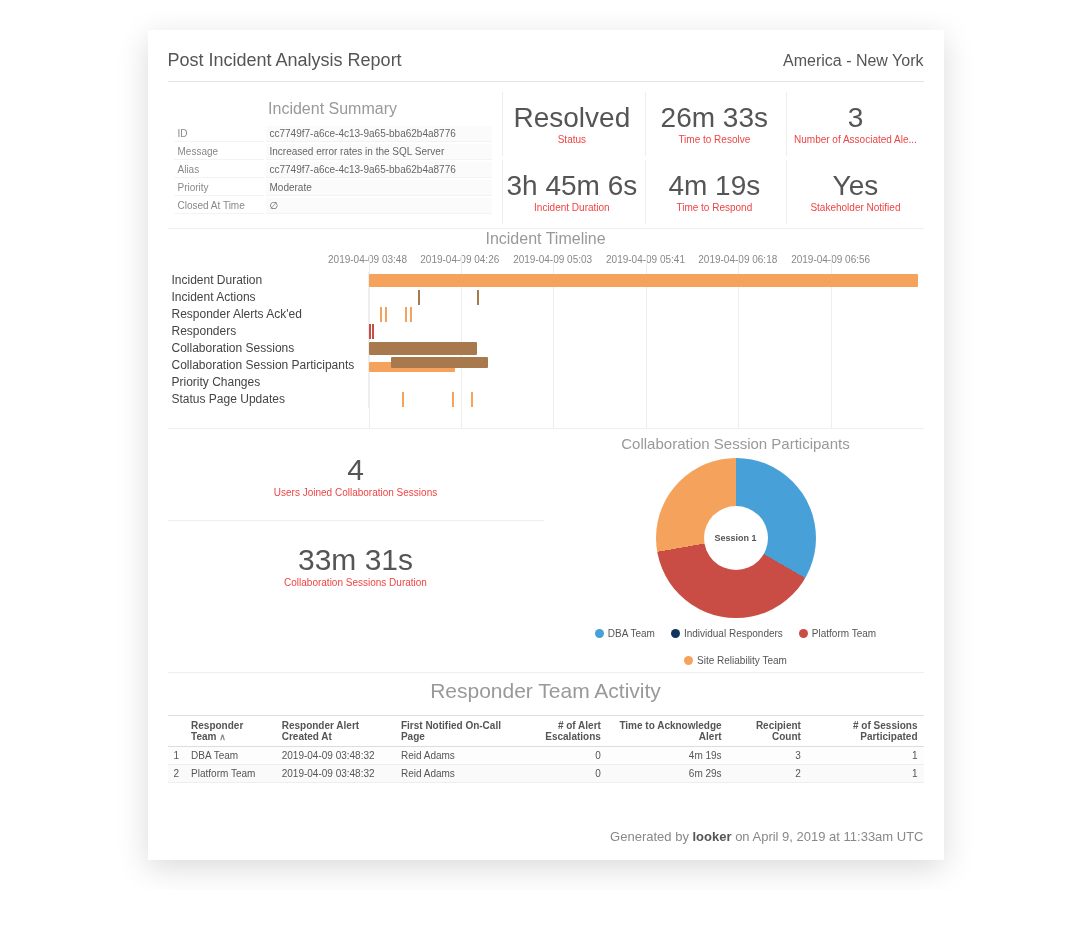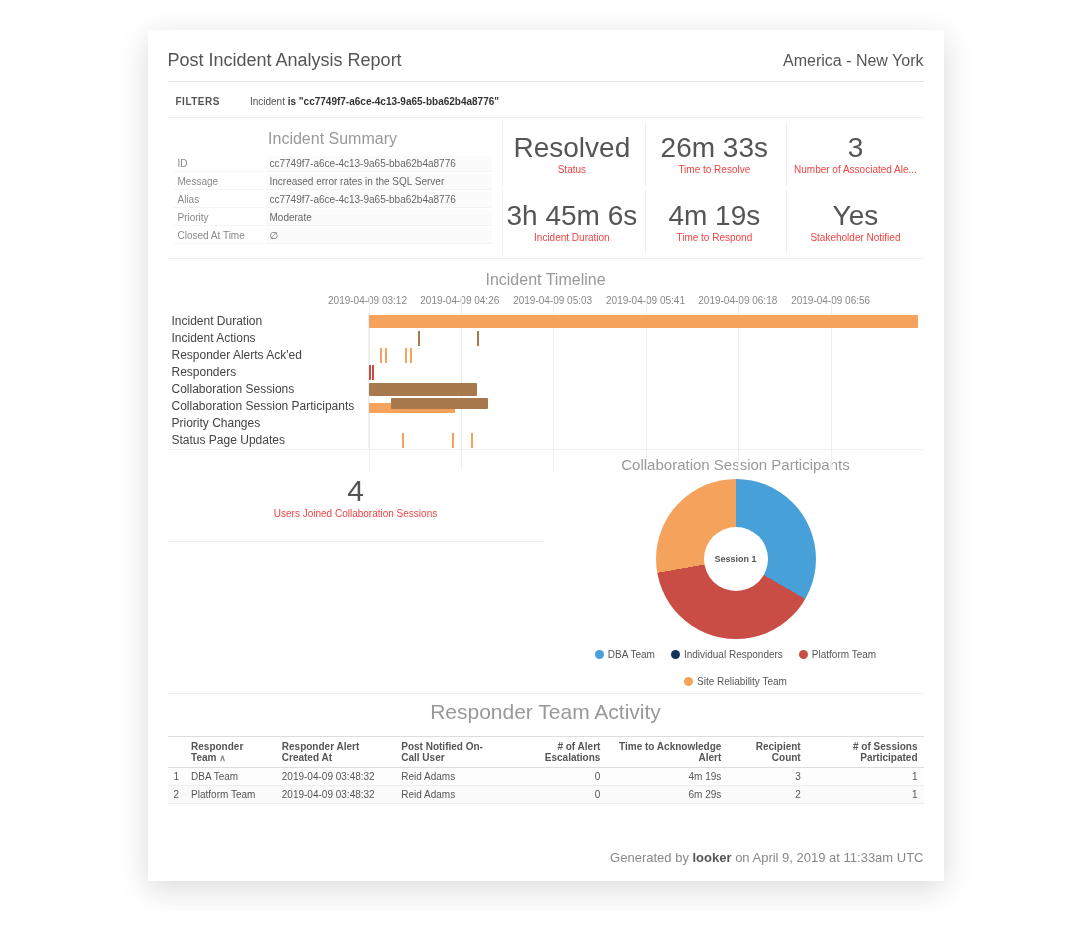--- a/index.html
+++ b/index.html
@@ -57,21 +57,21 @@
   .sum-table td.v { color: #666; background:#fbfbfb; }
 
   .metric-tile {
     text-align:center;
     padding:10px 4px;
     border-left:1px solid #eee;
   }
   .metric-value { font-size: 28px; color: #555; font-weight: 300; white-space: nowrap;}
   .metric-label { font-size: 10px; color: #ef4444; font-weight: 300; white-space: nowrap; overflow:hidden; text-overflow:ellipsis;}
 
-  .timeline-panel { border-top:1px solid #eee; padding-top:12px; margin-bottom:0;}
+  .timeline-panel { border-top:1px solid #eee; padding-top:1px; margin-bottom:20px;}
   .timeline-title { text-align:center; font-size: 16px; color:#999; font-weight:300; margin-bottom:6px;}
   .tl-grid {
     display:grid;
     grid-template-columns: 200px 1fr;
     font-size: 12px;
     color:#444;
   }
   .tl-axis { text-align:left; font-size:10px; color:#888; position:relative; height:18px;}
   .tl-axis span { position:absolute; transform:translateX(-50%); }
   .tl-row-label { padding:1px 4px;  white-space:nowrap;}
@@ -116,26 +116,20 @@
 </head>
 <body>
 
 <div class="page">
 
   <div class="header">
     <div class="title">Post Incident Analysis Report</div>
     <div class="tz">America - New York</div>
   </div>
 
-  <div class="filters-row">
-    <div class="filters-label">FILTERS</div>
-    <div class="filters-text">
-      <span>Incident </span><b>is "cc7749f7-a6ce-4c13-9a65-bba62b4a8776"</b>
-    </div>
-  </div>
 
   <div class="grid-top">
     <div class="summary-panel">
       <div class="panel-title">Incident Summary</div>
       <table class="sum-table">
         <tbody>
             <tr>
               <td class="k">ID</td>
               <td class="v">cc7749f7-a6ce-4c13-9a65-bba62b4a8776</td>
             </tr>
@@ -183,21 +177,21 @@
       <div class="metric-value">Yes</div>
       <div class="metric-label">Stakeholder Notified</div>
     </div>
   </div>
 
   <div class="timeline-panel">
     <div class="timeline-title">Incident Timeline</div>
     <div class="tl-grid">
       <div></div>
       <div class="tl-axis" style="position:relative;">
-        <span style="left:0%">2019-04-09 03:12</span>
+        <span style="left:0%">2019-04-09 03:48</span>
         <span style="left:16.6%">2019-04-09 04:26</span>
         <span style="left:33.3%">2019-04-09 05:03</span>
         <span style="left:50%">2019-04-09 05:41</span>
         <span style="left:66.6%">2019-04-09 06:18</span>
         <span style="left:83.3%">2019-04-09 06:56</span>
       </div>
 
       <div class="tl-row-label">Incident Duration</div>
       <div class="tl-row-track" style="position:relative;">
         <div class="tl-gridlines">
@@ -254,20 +248,24 @@
     </div>
   </div>
 
   <div class="mid-grid">
     <div class="mid-left">
       <div class="metric-tile">
         <div class="metric-value">4</div>
         <div class="metric-label">Users Joined Collaboration Sessions</div>
       </div>
       <div class="divider"></div>
+      <div class="metric-tile">
+        <div class="metric-value">33m 31s</div>
+        <div class="metric-label">Collaboration Sessions Duration</div>
+      </div>
     </div>
     <div class="donut-wrap">
       <div class="donut-title">Collaboration Session Participants</div>
       <div class="donut">
         <div class="donut-label">Session 1</div>
       </div>
       <div class="legend">
         <span>
             <i class="dot" style="background:#48a0d8"></i>
             <span>DBA Team</span>
@@ -289,21 +287,21 @@
   </div>
 
   <div class="table-panel">
     <div class="table-title">Responder Team Activity</div>
     <table class="data">
       <thead>
         <tr>
           <th class="rownum"></th>
           <th><span>Responder Team</span> <span class="sort-icon">∧</span></th>
           <th>Responder Alert Created At</th>
-          <th>Post Notified On-Call User</th>
+          <th>First Notified On-Call Page</th>
           <th class="num"># of Alert Escalations</th>
           <th class="num">Time to Acknowledge Alert</th>
           <th class="num">Recipient Count</th>
           <th class="num"># of Sessions Participated</th>
         </tr>
       </thead>
       <tbody>
         <tr>
           <td class="rownum">1</td>
           <td>DBA Team</td>

